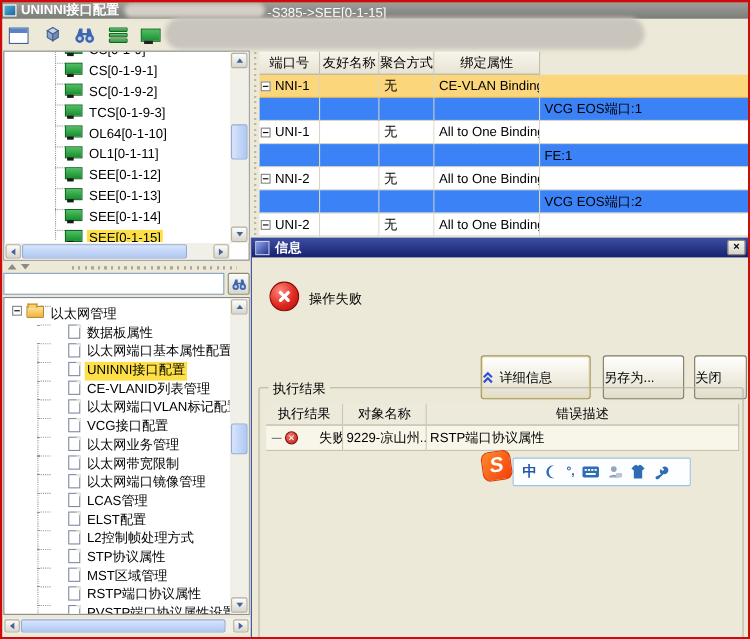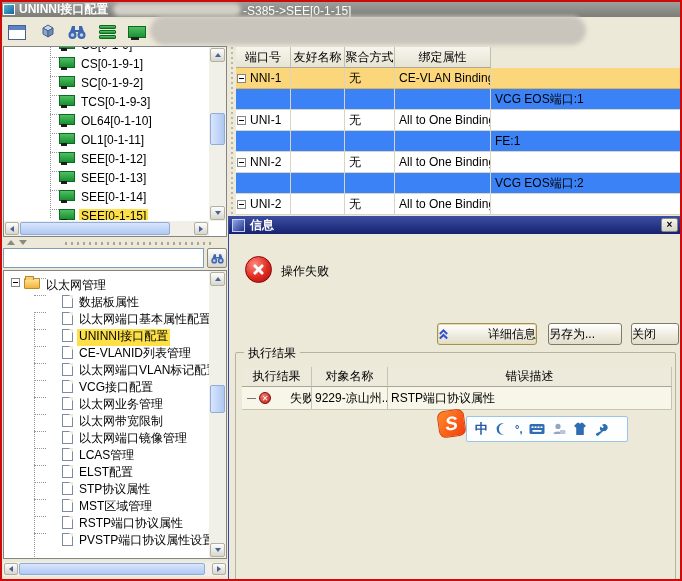--- a/index.html
+++ b/index.html
@@ -70,22 +70,22 @@
   .dlg{position:absolute;left:228px;top:216px;width:454px;height:365px;background:#ECE9D8;border-left:1px solid #39499B}
   .dtitle{position:absolute;left:0;top:0;right:0;height:18px;background:linear-gradient(180deg,#3D4EA2,#162270);display:flex;align-items:center;padding:0 3px;color:#fff;font-weight:bold}
   .dico{width:13px;height:13px;background:linear-gradient(135deg,#8FA6E8,#25348C);border:1px solid #C6CFF2;margin-right:5px}
   .xclose{position:absolute;right:4px;top:2px;width:17px;height:14px;background:linear-gradient(180deg,#F6F5F1,#D6D3C9);border:1px solid #8B8977;border-radius:2px;color:#000;
     font-size:10px;font-weight:bold;line-height:12px;text-align:center}
   .erricon{position:absolute;left:16px;top:40px;width:27px;height:27px;border-radius:50%;
     background:radial-gradient(circle at 35% 30%,#FF8A7E,#DE2A20 55%,#A40E0A);border:1px solid #8A0000}
   .erricon::before,.erricon::after{content:"";position:absolute;left:6px;top:11px;width:13px;height:3px;background:#fff;border-radius:2px}
   .erricon::before{transform:rotate(45deg)}
   .erricon::after{transform:rotate(-45deg)}
-  .xp-btn{position:absolute;height:22px;background:linear-gradient(180deg,#FFFFFF,#F2F0E4 45%,#E0DDCC);border:1px solid #7E7C66;border-radius:3px;
-    display:flex;align-items:center;justify-content:space-between;gap:5px;font-size:12px}
+  .xp-btn{position:absolute;height:40px;background:linear-gradient(180deg,#FFFFFF,#F2F0E4 45%,#E0DDCC);border:1px solid #7E7C66;border-radius:3px;
+    display:flex;align-items:center;justify-content:flex-start;gap:5px;font-size:12px}
   .xp-btn.focus{border-color:#9C945F;box-shadow:inset 0 0 0 1px #EFD9A2}
   .gbox{position:absolute;left:6px;top:136px;width:441px;height:240px;border:1px solid #B5B2A0;border-radius:2px}
   .glegend{position:absolute;left:8px;top:-8px;background:#ECE9D8;padding:0 4px}
   .rtable{position:absolute;left:6px;top:14px;width:430px}
   .rrow{display:flex;height:20px}
   .rc{border-right:1px solid #C6C3B3;display:flex;align-items:center;justify-content:center;overflow:hidden;white-space:nowrap;padding:0 3px}
   .rh .rc{background:#EDEADC;border-bottom:1px solid #A9A695}
   .rb{height:23px}
   .rb .rc{background:#F8F5E9;border-bottom:1px solid #C6C3B3;justify-content:flex-start}
   .rc1{width:70px}.rc2{width:76px}.rc3{width:284px}
@@ -291,20 +291,24 @@
       <div class="fitem">
           <span class="ic-doc"></span>
           <span class="tlabel">LCAS管理</span>
         </div>
       <div class="fitem">
           <span class="ic-doc"></span>
           <span class="tlabel">ELST配置</span>
         </div>
       <div class="fitem">
           <span class="ic-doc"></span>
+          <span class="tlabel">L2控制帧处理方式</span>
+        </div>
+      <div class="fitem">
+          <span class="ic-doc"></span>
           <span class="tlabel">STP协议属性</span>
         </div>
       <div class="fitem">
           <span class="ic-doc"></span>
           <span class="tlabel">MST区域管理</span>
         </div>
       <div class="fitem">
           <span class="ic-doc"></span>
           <span class="tlabel">RSTP端口协议属性</span>
         </div>

